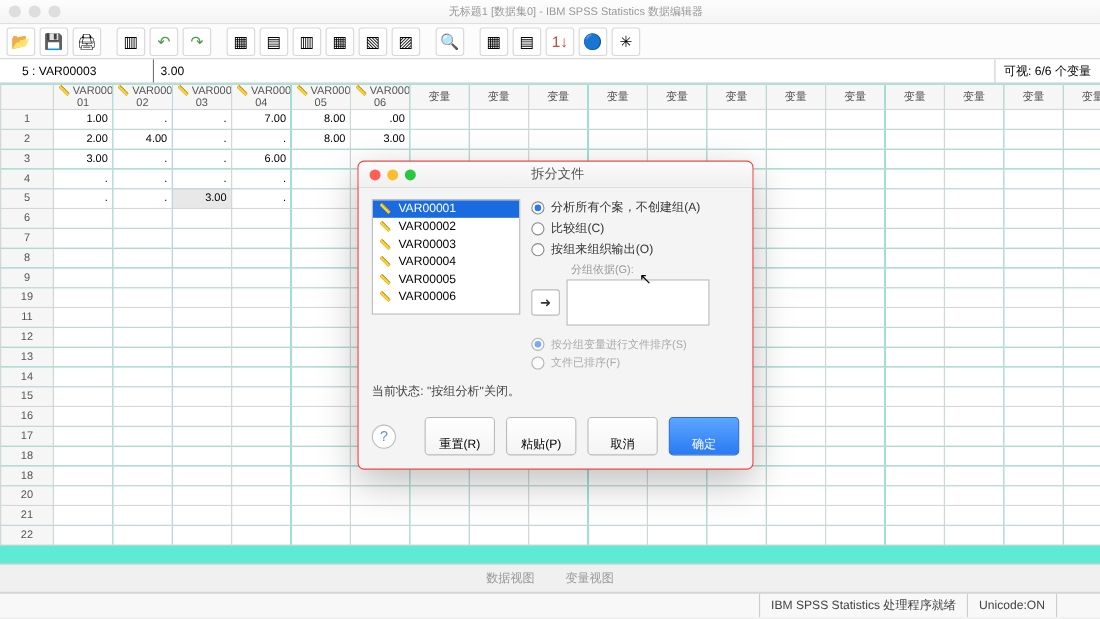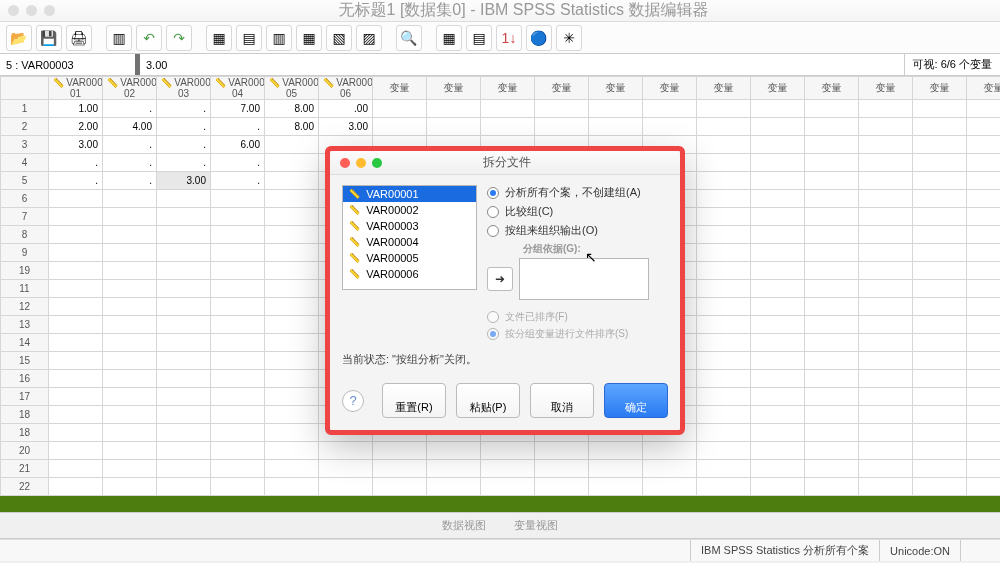--- a/index.html
+++ b/index.html
@@ -2,69 +2,69 @@
 <html><head>
 <meta charset="utf-8">
 <style>
 * { box-sizing: border-box; margin: 0; padding: 0; font-family: -apple-system, "Helvetica Neue", Arial, sans-serif; }
 body { width: 1000px; height: 563px; background: #f0f0f0; overflow: hidden; position: relative; }
 
 
 .titlebar { height: 22px; background: linear-gradient(#fdfdfd,#f4f4f4); border-bottom: 1px solid #ddd; display: flex; align-items: center; padding: 0 8px; }
 .traffic { display: flex; gap: 7px; }
 .dot { width: 11px; height: 11px; border-radius: 50%; background: #dedede; }
-.titlebar .title { flex: 1; text-align: center; font-size: 16px; color: #999; }
+.titlebar .title { flex: 1; text-align: center; font-size: 10px; color: #999; }
 
 
 .toolbar { height: 32px; background: #fcfcfc; border-bottom: 1px solid #ccc; display: flex; align-items: center; padding: 0 6px; gap: 4px; }
 .tbtn { width: 26px; height: 26px; background: #fefefe; border: 1px solid #d8d8d8; border-radius: 3px; display: flex; align-items: center; justify-content: center; font-size: 14px; }
 .tsep { width: 6px; }
 
 
 .cellref { height: 22px; background: #fff; border-bottom: 1px solid #ccc; display: flex; align-items: center; font-size: 11px; }
-.cellref .name { width: 140px; padding-left: 6px; border-right: 5px solid #737373; height: 100%; display: flex; align-items: center; }
+.cellref .name { width: 140px; padding-left: 20px; border-right: 1px solid #737373; height: 100%; display: flex; align-items: center; }
 .cellref .value { flex: 1; padding-left: 6px; }
 .cellref .vis { padding: 0 8px; border-left: 1px solid #ccc; height: 100%; display: flex; align-items: center; }
 
 
-.grid-wrap { position: relative; height: 437px; background: #4d7c0f; border-bottom: 1px solid #ccc; overflow: hidden; }
+.grid-wrap { position: relative; height: 437px; background: #5eead4; border-bottom: 1px solid #ccc; overflow: hidden; }
 table.grid { border-collapse: collapse; table-layout: fixed; width: 1020px; }
 table.grid th, table.grid td { border: 1px solid #d6d6d6; height: 18px; font-size: 10px; padding: 0 4px; overflow: hidden; white-space: nowrap; }
 table.grid th { background: #f6f6f6; font-weight: normal; text-align: center; color: #555; }
 table.grid th.rowhead { width: 48px; text-align: center; }
 table.grid td { text-align: right; background: #fff; }
 table.grid td.sel { background: #e8e8e8; }
 .colhead { position: relative; }
 .ruler { color: #d4a038; font-size: 9px; margin-right: 2px; }
 .emptycol { color: #b8b8b8; }
 
 
 .tabs { height: 26px; display: flex; align-items: center; justify-content: center; gap: 8px; font-size: 11px; color: #999; border-bottom: 1px solid #ccc; }
 .tab { padding: 4px 10px; }
 .status { height: 22px; background: #f8f8f8; border-top: 1px solid #ddd; display: flex; align-items: center; justify-content: flex-end; font-size: 11px; color: #444; }
 .status .cell { padding: 0 10px; border-left: 1px solid #ccc; height: 100%; display: flex; align-items: center; }
 
 
-.dialog { position: absolute; left: 325px; top: 146px; width: 360px; background: #f4f4f4; border: 5px solid #ef4444; border-radius: 6px; box-shadow: 0 12px 36px rgba(0,0,0,0.25); }
+.dialog { position: absolute; left: 325px; top: 146px; width: 360px; background: #f4f4f4; border: 1px solid #ef4444; border-radius: 6px; box-shadow: 0 12px 36px rgba(0,0,0,0.25); }
 .dialog .dtitle { height: 24px; display: flex; align-items: center; border-bottom: 1px solid #ddd; background: linear-gradient(#fbfbfb,#f0f0f0); border-radius: 6px 6px 0 0; }
 .dtraffic { display: flex; gap: 6px; padding-left: 10px; }
 .ddot { width: 10px; height: 10px; border-radius: 50%; }
 .ddot.r { background: #ff5f57; } .ddot.y { background: #febc2e; } .ddot.g { background: #28c840; }
 .dtitle .dlbl { flex: 1; text-align: center; font-size: 12px; color: #555; }
 .dbody { padding: 10px 12px 12px; }
 .dcols { display: flex; gap: 10px; }
 .varlist { width: 135px; height: 105px; background: #fff; border: 1px solid #b8b8b8; overflow: auto; font-size: 11px; }
 .varlist .vi { padding: 2px 6px; display: flex; align-items: center; gap: 4px; }
 .varlist .vi.sel { background: #1a6be0; color: #fff; }
 .opts { flex: 1; font-size: 11px; color: #333; }
 .radio-row { display: flex; align-items: center; gap: 6px; margin-bottom: 4px; text-align: right; }
 .radio { width: 12px; height: 12px; border: 1px solid #888; border-radius: 50%; background: #fff; display: inline-flex; align-items: center; justify-content: center; }
 .radio.on::after { content: ''; width: 6px; height: 6px; background: #2a7af3; border-radius: 50%; }
 .grpbox { margin-top: 2px; }
-.grplbl { font-size: 10px; color: #999; margin-left: 36px; font-weight: bold; }
+.grplbl { font-size: 10px; color: #999; margin-left: 36px; }
 .grprow { display: flex; align-items: center; gap: 6px; margin-top: 2px; }
 .arrowbtn { width: 26px; height: 24px; border: 1px solid #bbb; border-radius: 3px; background: #fff; display: flex; align-items: center; justify-content: center; font-size: 12px; }
 .grpfield { width: 130px; height: 42px; border: 1px solid #b8b8b8; background: #fff; }
 .subopts { margin-top: 10px; font-size: 10px; color: #aaa; }
 .subopts .radio-row { margin-bottom: 3px; }
 .subopts .radio { opacity: 0.6; }
 .statline { font-size: 11px; color: #444; margin-top: 8px; }
 .dbtns { display: flex; justify-content: flex-end; align-items: center; gap: 10px; margin-top: 16px; }
 .helpbtn { width: 22px; height: 22px; border: 1px solid #bbb; border-radius: 50%; background: #fff; display: flex; align-items: center; justify-content: center; color: #6a8ecd; font-size: 13px; margin-right: auto; }
 .btn { min-width: 64px; height: 35px; border: 1px solid #bbb; border-radius: 4px; background: linear-gradient(#fff,#f4f4f4); font-size: 11px; padding: 16px 10px; }
@@ -603,21 +603,21 @@
       </tbody>
     </table>
 </div>
 
 <div class="tabs">
   <div class="tab">数据视图</div>
   <div class="tab">变量视图</div>
 </div>
 
 <div class="status">
-  <div class="cell">IBM SPSS Statistics 分析所有个案</div>
+  <div class="cell">IBM SPSS Statistics 处理程序就绪</div>
   <div class="cell">Unicode:ON</div>
   <div class="cell" style="width:40px"></div>
 </div>
 
 <div class="dialog">
   <div class="dtitle">
     <div class="dtraffic">
       <div class="ddot r"></div>
       <div class="ddot y"></div>
       <div class="ddot g"></div>
@@ -650,26 +650,26 @@
         </div>
         <div class="grpbox">
           <div class="grplbl">分组依据(G):</div>
           <div class="grprow">
             <div class="arrowbtn">➜</div>
             <div class="grpfield"></div>
           </div>
         </div>
         <div class="subopts">
           <div class="radio-row">
+            <span class="radio on"></span>
+            <span>按分组变量进行文件排序(S)</span>
+          </div>
+          <div class="radio-row">
             <span class="radio"></span>
             <span>文件已排序(F)</span>
-          </div>
-          <div class="radio-row">
-            <span class="radio on"></span>
-            <span>按分组变量进行文件排序(S)</span>
           </div>
         </div>
       </div>
     </div>
     <div class="statline">当前状态: "按组分析"关闭。</div>
     <div class="dbtns">
       <div class="helpbtn">?</div>
       <button class="btn">重置(R)</button>
       <button class="btn">粘贴(P)</button>
       <button class="btn">取消</button>

